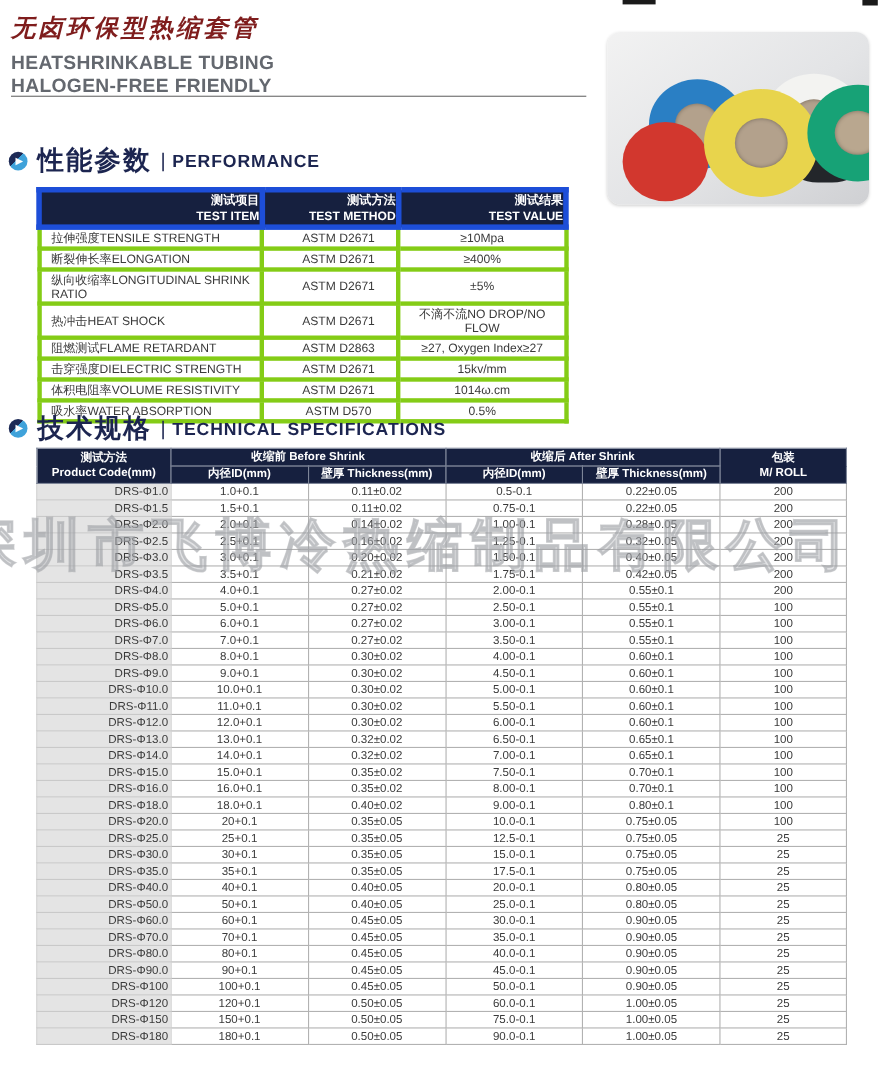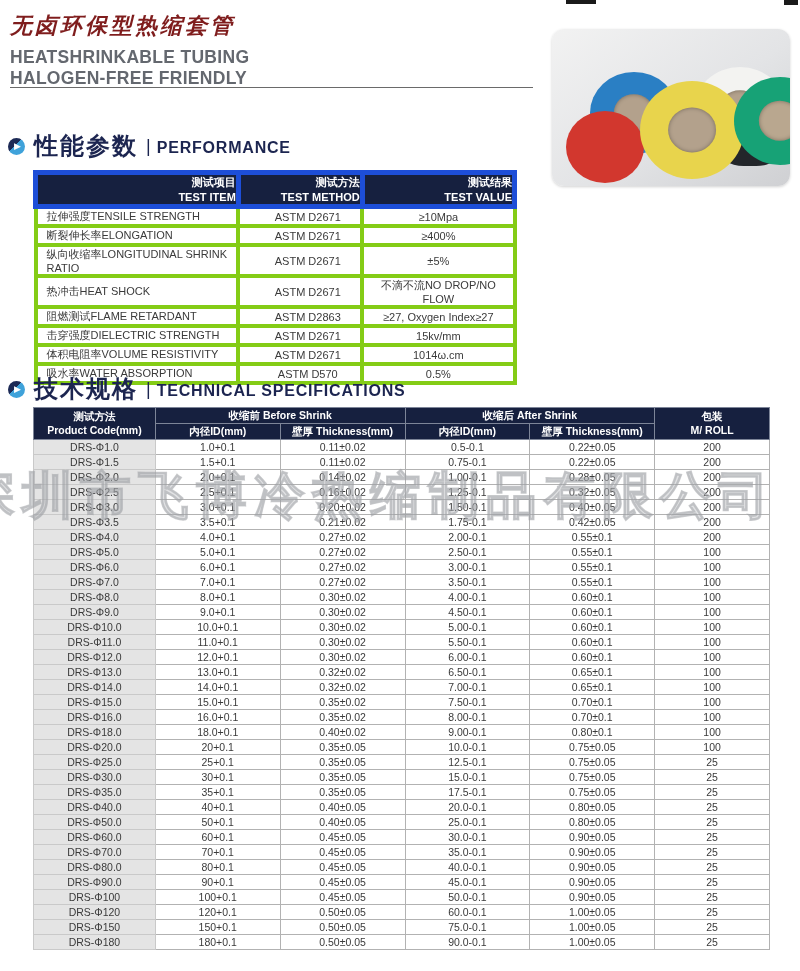--- a/index.html
+++ b/index.html
@@ -60,21 +60,21 @@
   .perf-table td:nth-child(2) { text-align:center;padding-left:24px; }
   .perf-table td:nth-child(3) { text-align:center; }
 
   
   .spec-table { position:absolute; left:33px; top:407px; width:737px; }
   .spec-table th { background:#16203f; color:#fff; font-size:10.5px; font-weight:bold;
                    height:16px; border:1px solid #7d8598; text-align:center; line-height:1.25; }
   .spec-table td { font-size:10.5px; color:#3a3a3a; height:15px; text-align:center;
                    border:1px solid #b2b2b2; background:#fff; padding:0 2px; }
   .spec-table td:first-child { background:#e4e4e4; border:1px solid #c9c9c9;
-                               border-top:1px solid #9f9f9f; }
+                               border-top:1px solid #9f9f9f;text-align:right; }
 
   
   .watermark { position:absolute; left:-36px; top:462px; width:900px; white-space:nowrap;
                font-size:51px; font-weight:bold; letter-spacing:7px;
                color:rgba(175,178,184,0.38); -webkit-text-stroke:1px rgba(150,152,158,0.45);
                z-index:5; pointer-events:none; }
 </style>
 </head>
 <body>
 

